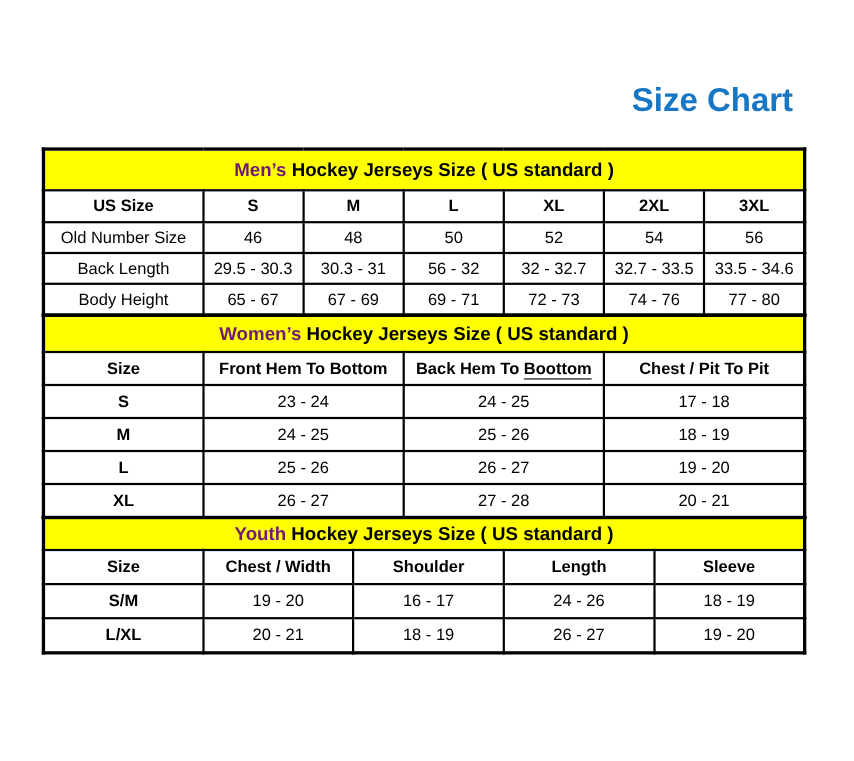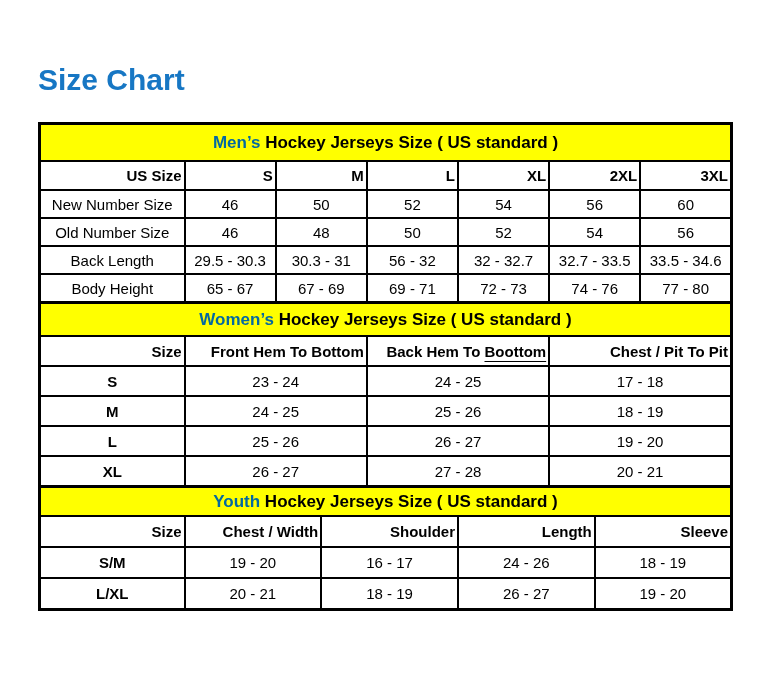--- a/index.html
+++ b/index.html
@@ -2,41 +2,41 @@
 <html><head>
 <meta charset="utf-8">
 <style>
   html,body{margin:0;padding:0;}
   body{
     width:776px;height:692px;background:#ffffff;color:#000;
     font-family:"Liberation Sans", sans-serif;overflow:hidden;
   }
   .wrap{width:695px;margin:0 0 0 38px;}
   h1.title{
-    margin:0;padding:64px 0 0 0;text-align:left;
+    margin:12px;padding:64px 0 0 0;text-align:right;
     font-size:30px;line-height:32px;font-weight:bold;color:#1777C4;
   }
   table.size-table{
     border-collapse:collapse;table-layout:fixed;width:695px;
     border:3px solid #000;
   }
   table.first{margin-top:26px;}
   table.stacked{margin-top:-3px;}
   td{
     border:2px solid #000;text-align:center;vertical-align:middle;
     font-size:15px;padding:0 2px;overflow:hidden;white-space:nowrap;
   }
   td.section-band{
     background:#FFFF00;font-weight:bold;font-size:17px;
   }
   .band-men{height:35px;}
   .band-women{height:31px;margin-top:12px;}
   .band-youth{height:27px;}
-  .accent{color:#0369a1;}
-  tr.head-row td{font-weight:bold;text-align:right;}
+  .accent{color:#701a75;}
+  tr.head-row td{font-weight:bold;}
   td.row-label-bold{font-weight:bold;}
   table.men   tr.data-row td{height:26px;}
   table.men   tr.head-row td{height:27px;}
   table.women tr.data-row td, table.women tr.head-row td{height:28px;}
   table.youth tr.data-row td, table.youth tr.head-row td{height:29px;}
   .squiggle{
     text-decoration-line:underline;
     text-decoration-style:wavy;
     text-decoration-color:#E02B20;
     text-decoration-thickness:1px;
@@ -67,29 +67,20 @@
         <td colspan="7" class="section-band band-men"><span class="accent">Men’s</span><span> Hockey Jerseys Size ( US standard )</span></td>
       </tr>
       <tr class="head-row">
         <td>US Size</td>
         <td>S</td>
         <td>M</td>
         <td>L</td>
         <td>XL</td>
         <td>2XL</td>
         <td>3XL</td>
-      </tr>
-      <tr class="data-row">
-        <td>New Number Size</td>
-        <td>46</td>
-        <td>50</td>
-        <td>52</td>
-        <td>54</td>
-        <td>56</td>
-        <td>60</td>
       </tr>
       <tr class="data-row">
         <td>Old Number Size</td>
         <td>46</td>
         <td>48</td>
         <td>50</td>
         <td>52</td>
         <td>54</td>
         <td>56</td>
       </tr>

